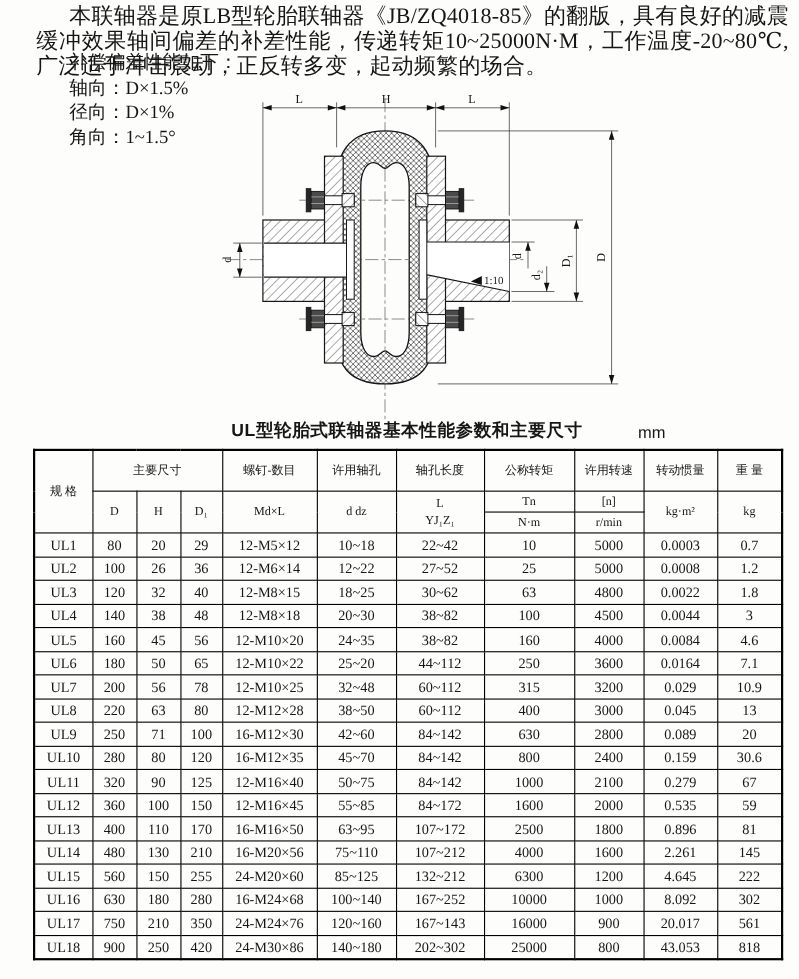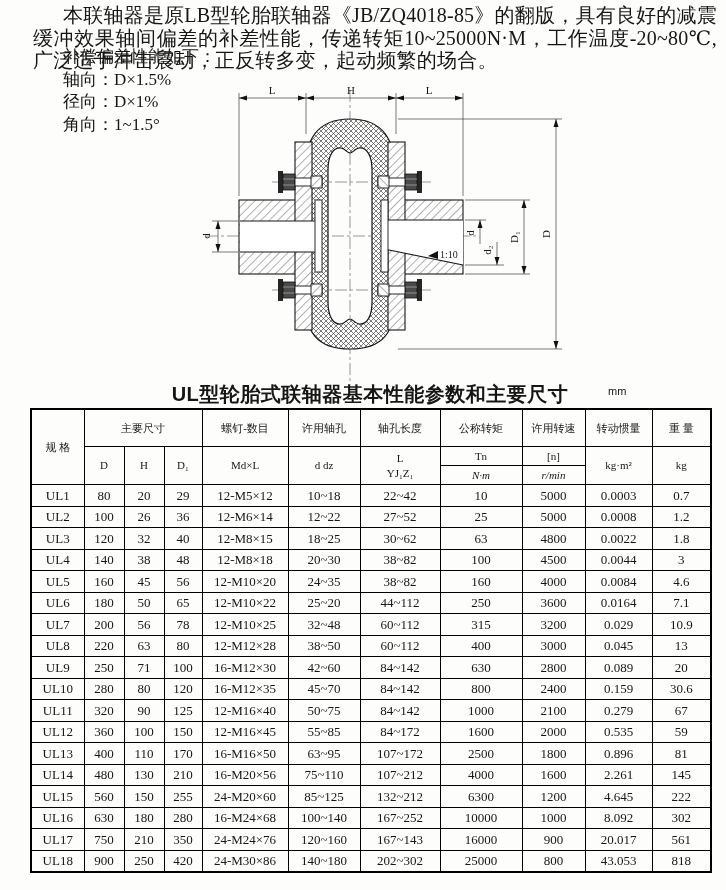--- a/index.html
+++ b/index.html
@@ -9,42 +9,42 @@
     overflow:hidden;
   }
   .abs{position:absolute;}
   .para{
     left:33px;top:4px;width:684px;font-size:20px;line-height:22.5px;
     text-align:justify;text-indent:30px;letter-spacing:.2px;
   }
   .subline{left:63px;font-size:17px;line-height:18px;white-space:nowrap;}
   .drawing{left:106px;top:86px;width:520px;height:300px;}
   .tbl-title{
-    left:30px;top:381px;width:680px;text-align:center;font-size:20px;
+    left:30px;top:381px;width:680px;text-align:center;font-size:16px;
     font-family:"Liberation Sans","DejaVu Sans",sans-serif;font-weight:bold;
     letter-spacing:.5px;
   }
   .tbl-unit{
-    left:608px;top:385px;font-size:11px;
+    left:580px;top:385px;font-size:15px;
     font-family:"Liberation Sans","DejaVu Sans",sans-serif;
   }
   table.spec{
     position:absolute;left:30px;top:408px;width:680px;
     border-collapse:collapse;table-layout:fixed;
     border:2px solid #000;
   }
   table.spec th,table.spec td{
     border:1px solid #000;font-weight:normal;text-align:center;
     vertical-align:middle;padding:0;font-size:13px;line-height:15px;
     overflow:hidden;white-space:nowrap;
   }
   table.spec thead th{font-size:11px;}
   thead tr.h1 th{height:36px;}
   thead tr.h2 th{height:18px;}
-  thead tr.h3 th{height:18px;font-style:italic;}
+  thead tr.h3 th{height:18px;}
   tbody td{height:20.5px;}
   .twoline span{display:block;line-height:15px;}
   svg text{fill:#161616;font-family:"Liberation Serif","DejaVu Serif",serif;}
 </style>
 </head>
 <body>
 
 <div class="abs para">本联轴器是原LB型轮胎联轴器《JB/ZQ4018-85》的翻版，具有良好的减震缓冲效果轴间偏差的补差性能，传递转矩10~25000N·M，工作温度-20~80℃,广泛适于冲击震动，正反转多变，起动频繁的场合。</div>
 <div class="abs subline" style="top:48px;">补偿偏差性能如下：</div>
 <div class="abs subline" style="top:70.5px;">轴向：D×1.5%</div>

